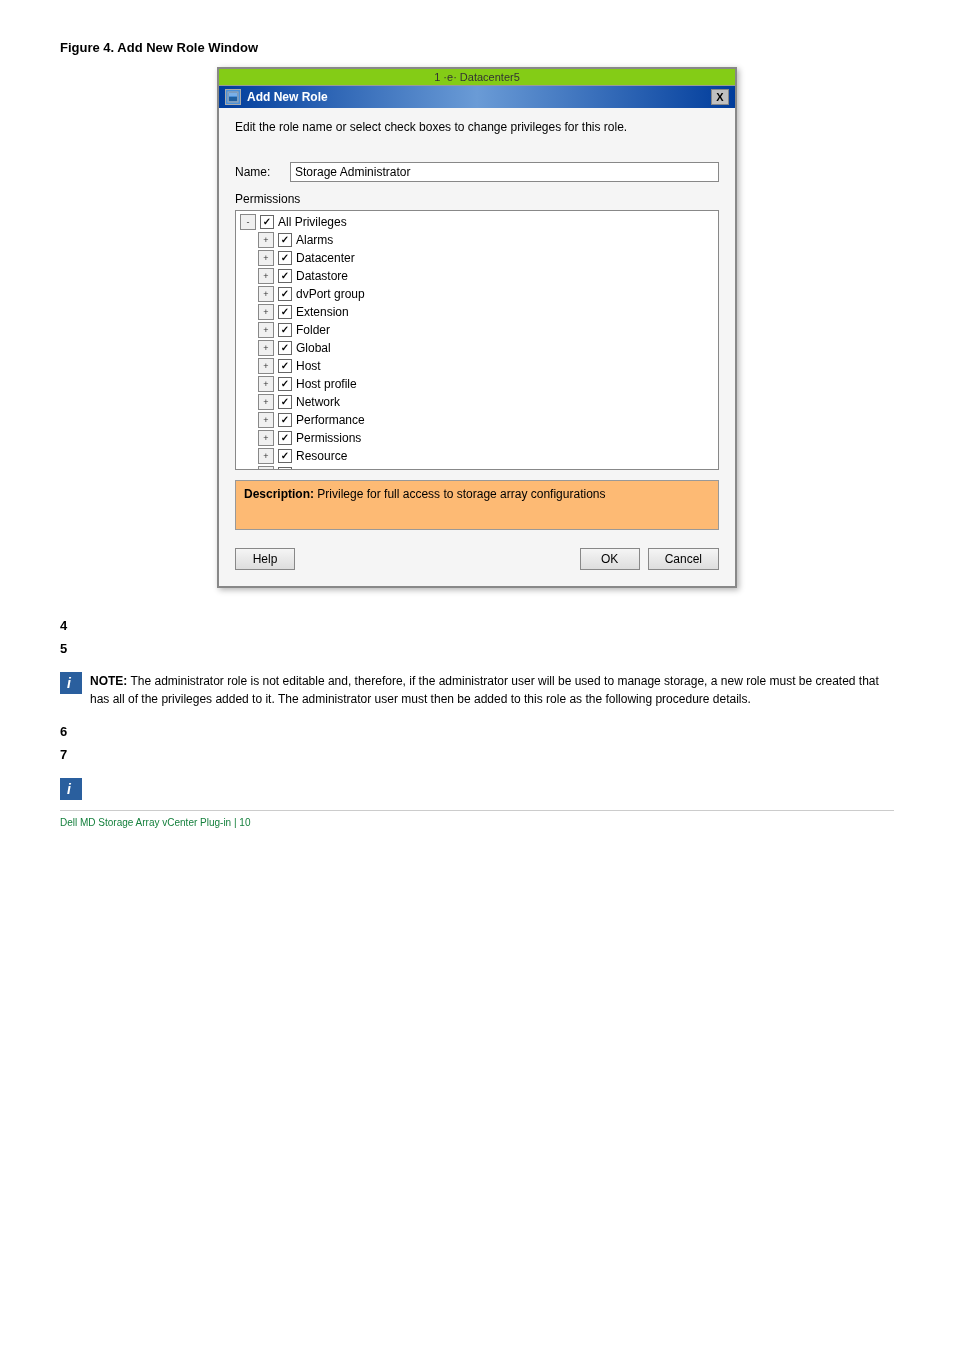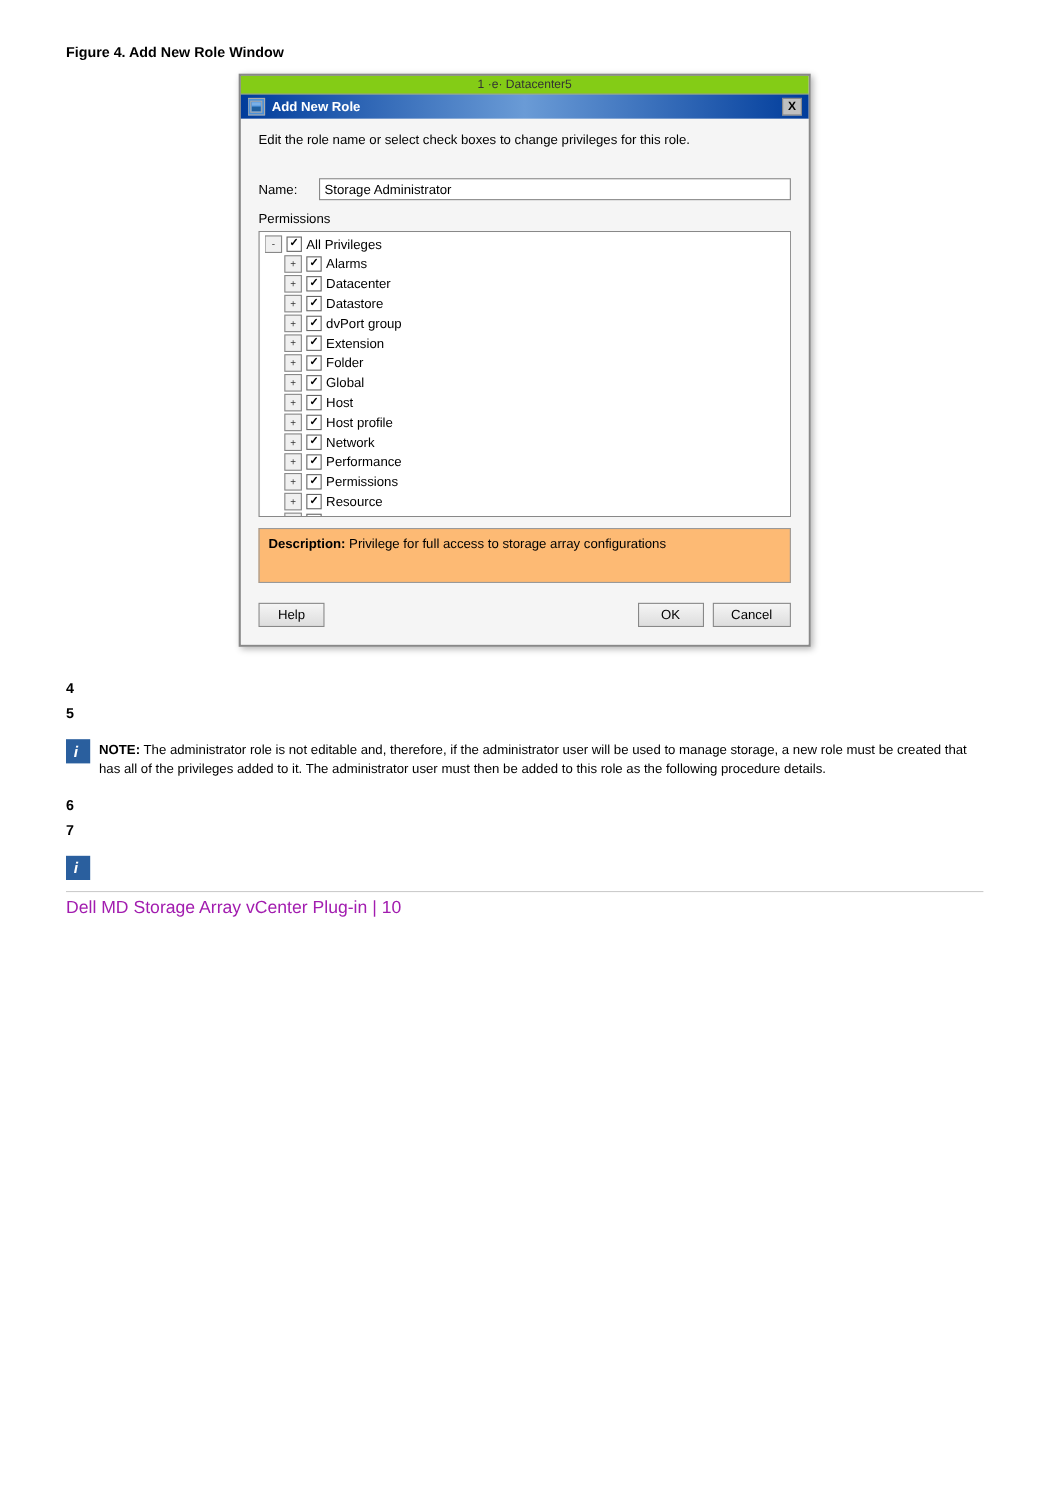--- a/index.html
+++ b/index.html
@@ -262,22 +262,22 @@
       font-size: 12px;
       color: #000;
       line-height: 1.5;
     }
 
     .note-text strong {
       font-weight: bold;
     }
 
     .page-footer {
-      font-size: 16px;
-      color: #a21caf;
+      font-size: 10px;
+      color: #15803d;
       border-top: 1px solid #ccc;
       padding-top: 6px;
     }
   </style>
 </head>
 <body>
 
 <div class="page-wrapper">
 
   <div class="figure-title">Figure 4.  Add New Role Window</div>

